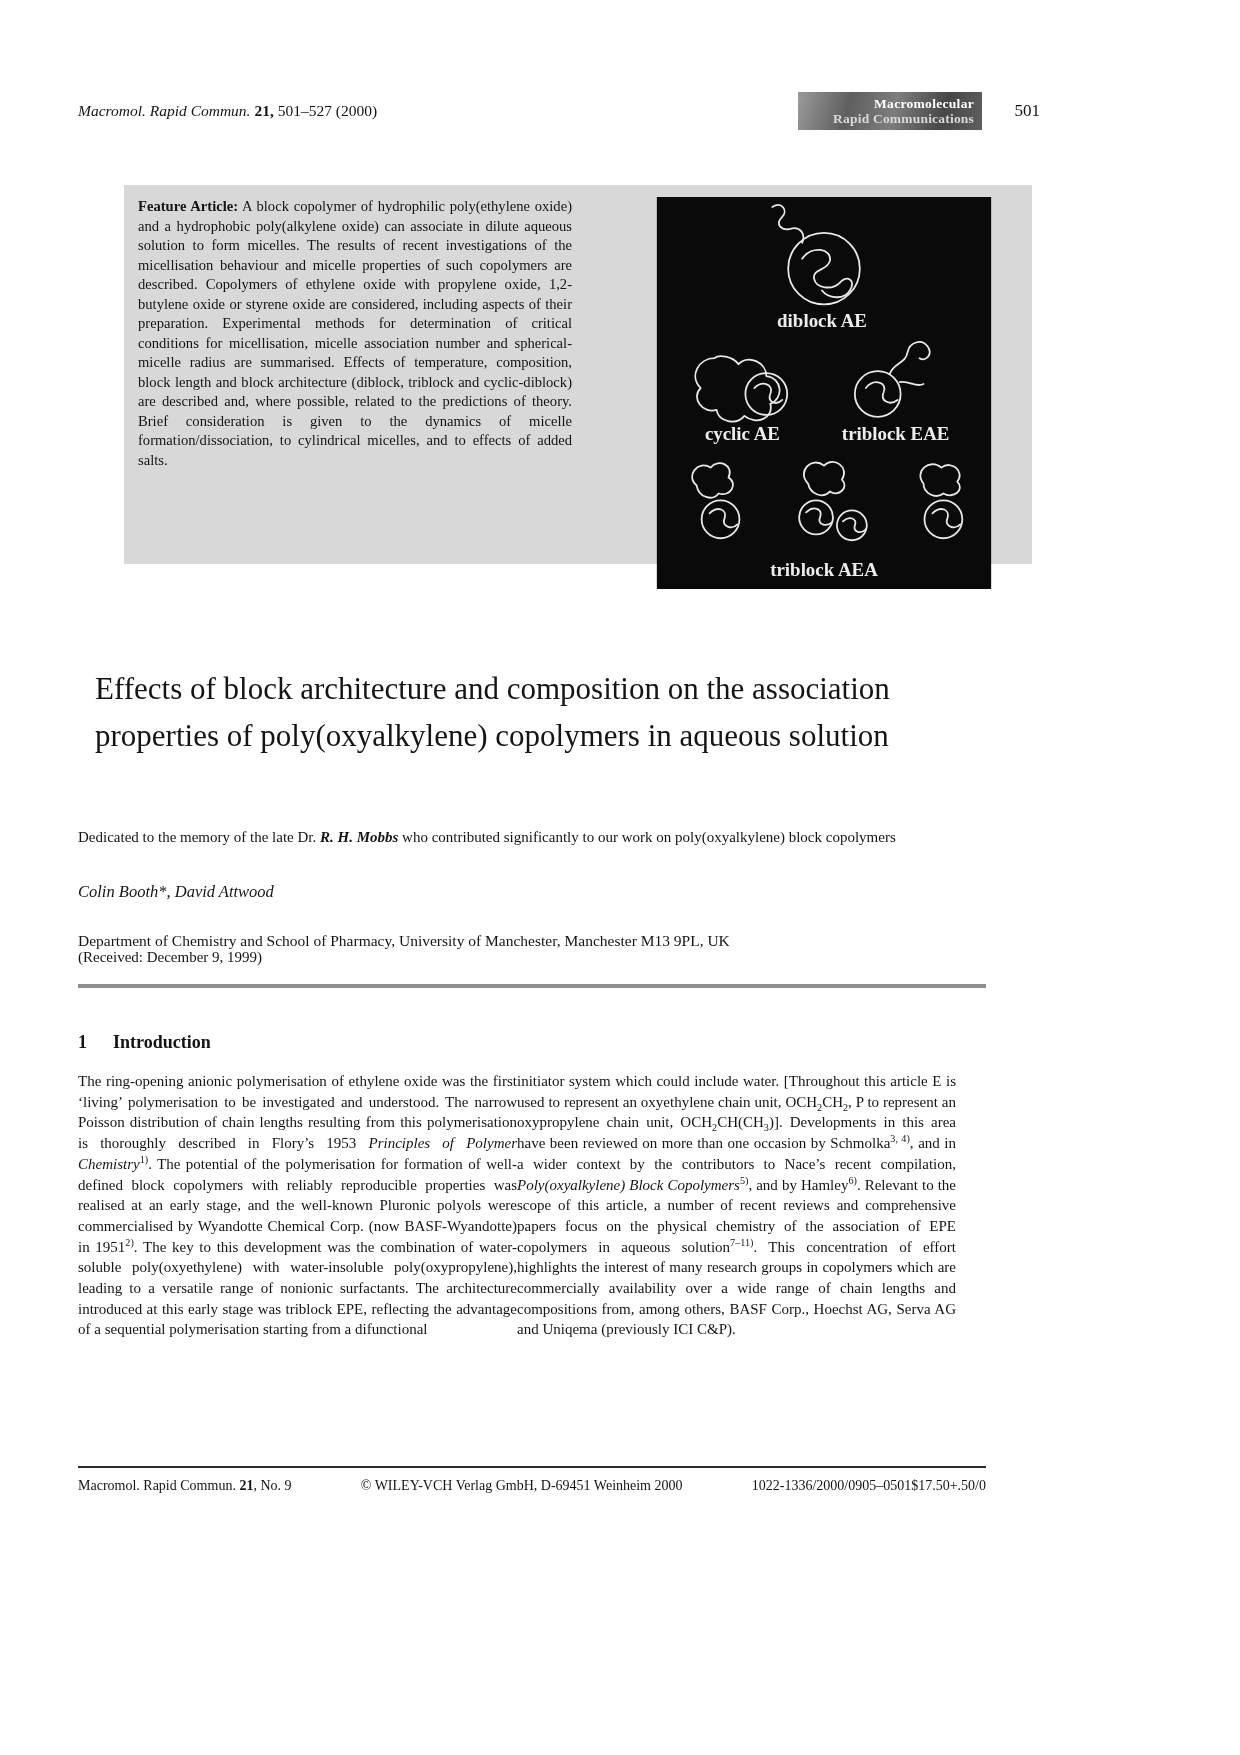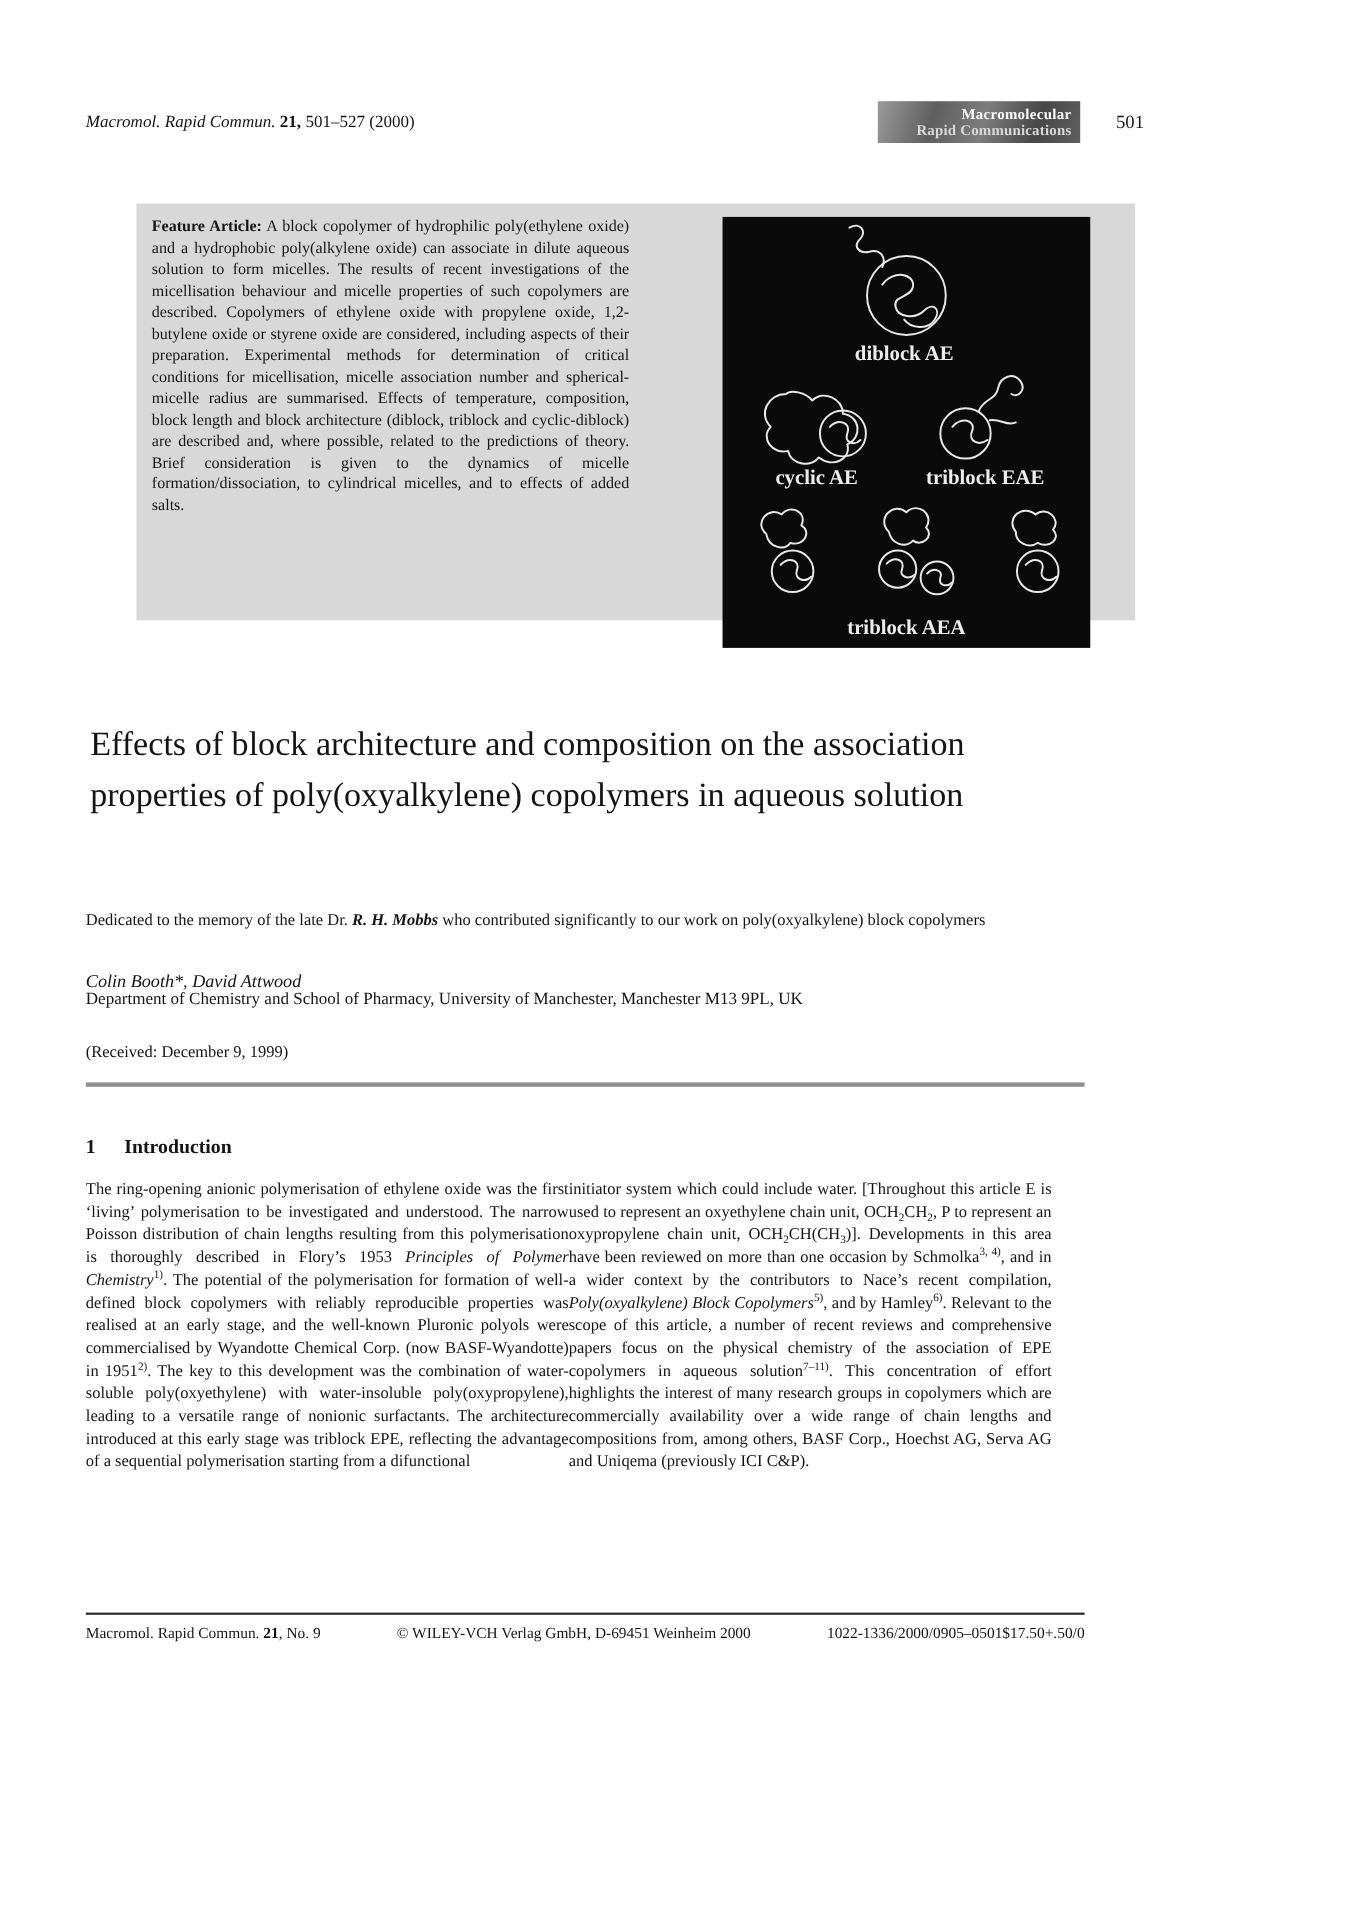--- a/index.html
+++ b/index.html
@@ -34,24 +34,24 @@
   }
   .abstract-text { width: 434px; margin: 0; font-size: 14.6px; line-height: 19.5px; text-align: justify; }
   .figure-wrap { margin-left: auto; margin-right: 26px; font-weight: bold; }
   .figure-wrap svg { display: block; }
   .figlabel {
     fill: #ededed; font-size: 19px; text-anchor: middle;
     font-family: "Liberation Serif", "DejaVu Serif", serif;
   }
 
   
-  .title { top: 648px; left: 78px; width: 840px; margin: 4px; font-size: 31px; line-height: 47px; font-weight: normal; }
+  .title { top: 648px; left: 78px; width: 840px; margin: 17px; font-size: 31px; line-height: 47px; font-weight: normal; }
   .dedication { top: 827px; left: 78px; width: 908px; font-size: 15px; line-height: 21px; }
   .authors { top: 882px; left: 78px; font-size: 16.5px; font-style: italic; }
-  .affiliation { top: 900px; left: 78px; width: 908px; font-size: 15.5px; }
+  .affiliation { top: 932px; left: 78px; width: 908px; font-size: 15.5px; }
   .received { top: 949px; left: 78px; font-size: 15px; }
   .rule { top: 984px; left: 78px; width: 908px; height: 4px; background: #8f8f8f; }
 
   
   .section-heading { top: 1032px; left: 78px; margin: 0; font-size: 18px; font-weight: bold; }
   .sec-title { margin-left: 26px; }
   .columns { top: 1071px; left: 78px; width: 908px; display: flex; }
   .col { width: 439px; margin: 0; font-size: 15px; line-height: 20.7px; text-align: justify; }
 
   

